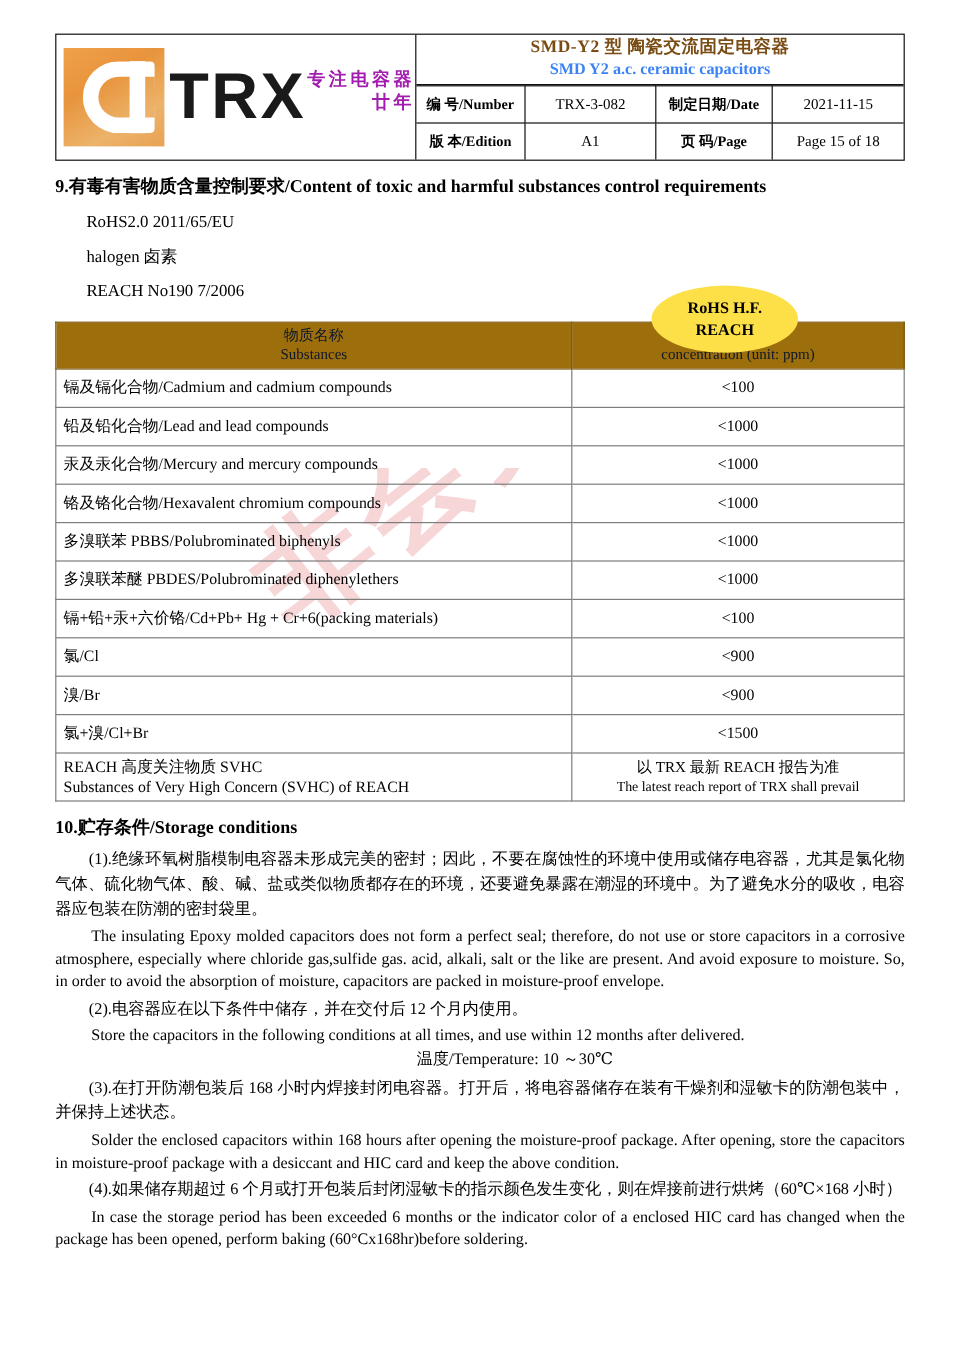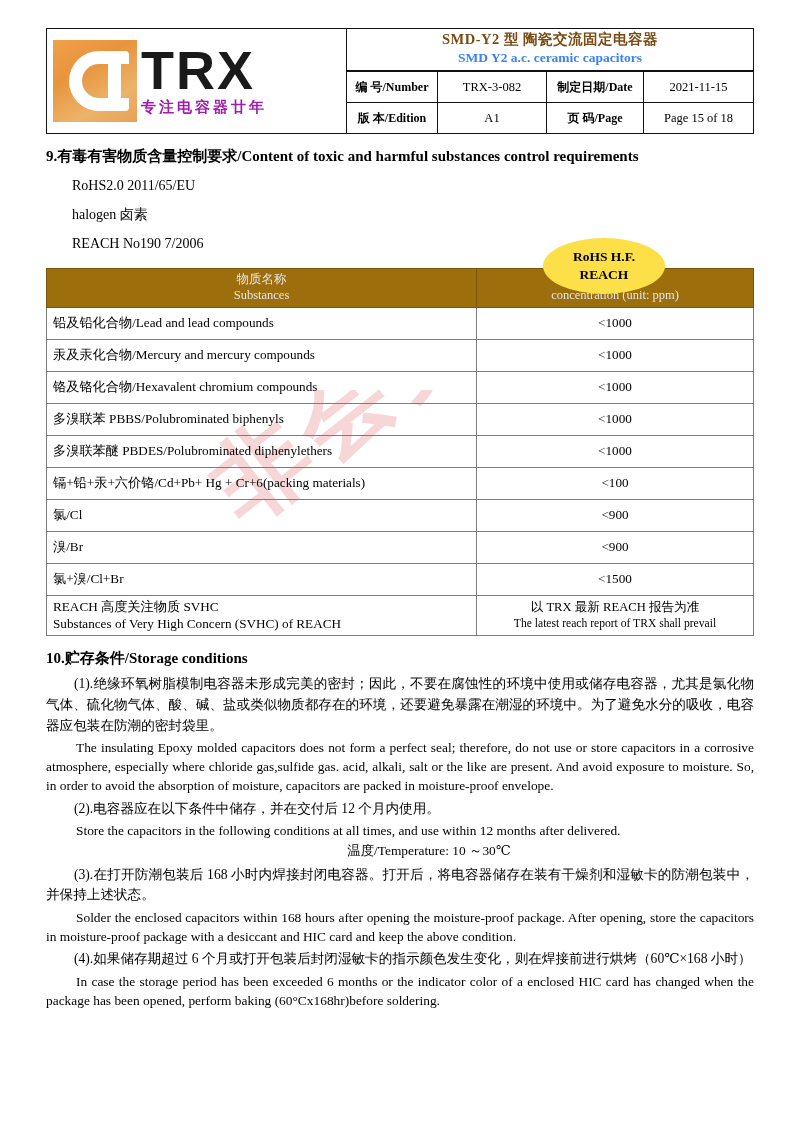--- a/index.html
+++ b/index.html
@@ -89,21 +89,21 @@
   }
   .logo-mark::after {
     content: "";
     position: absolute;
     left: 55px; top: 11px;
     width: 13px; height: 60px;
     background: #ffffff;
   }
   .logo-text-wrap {
     display: flex;
-    flex-direction: column;
+    flex-direction: row;
     justify-content: center;
     padding-left: 2px;
   }
   .logo-trx {
     font-family: "Liberation Sans", "DejaVu Sans", sans-serif;
     font-size: 54px;
     font-weight: bold;
     line-height: 0.95;
     letter-spacing: 2px;
     color: #1a1a1a;
@@ -216,21 +216,21 @@
     z-index: 2;
   }
   table.subs th, table.subs td {
     border: 1px solid #7d7d7d;
     font-size: 13.2px;
     padding: 3px 6px;
     vertical-align: middle;
   }
   table.subs thead th {
     background: #9c6f0c;
-    color: #e5e5e5;
+    color: #0f172a;
     border-color: #7a560a;
     text-align: center;
     font-weight: normal;
     line-height: 1.25;
     padding: 3px 4px;
   }
   table.subs thead th .l1 { display: block; font-size: 12.5px; }
   table.subs thead th .l2 { display: block; font-size: 12.5px; }
   table.subs td.name { text-align: left; height: 25px; }
   table.subs td.conc { text-align: center; width: 268px; }
@@ -329,20 +329,24 @@
             <span class="l2">Substances</span>
           </th>
           <th style="width:268px">
             <span class="l1">含量</span>
             <span class="l2">concentration (unit: ppm)</span>
           </th>
         </tr>
       </thead>
       <tbody>
         <tr>
+            <td class="name">镉及镉化合物/Cadmium and cadmium compounds</td>
+            <td class="conc">&lt;100</td>
+          </tr>
+        <tr>
             <td class="name">铅及铅化合物/Lead and lead compounds</td>
             <td class="conc">&lt;1000</td>
           </tr>
         <tr>
             <td class="name">汞及汞化合物/Mercury and mercury compounds</td>
             <td class="conc">&lt;1000</td>
           </tr>
         <tr>
             <td class="name">铬及铬化合物/Hexavalent chromium compounds</td>
             <td class="conc">&lt;1000</td>

